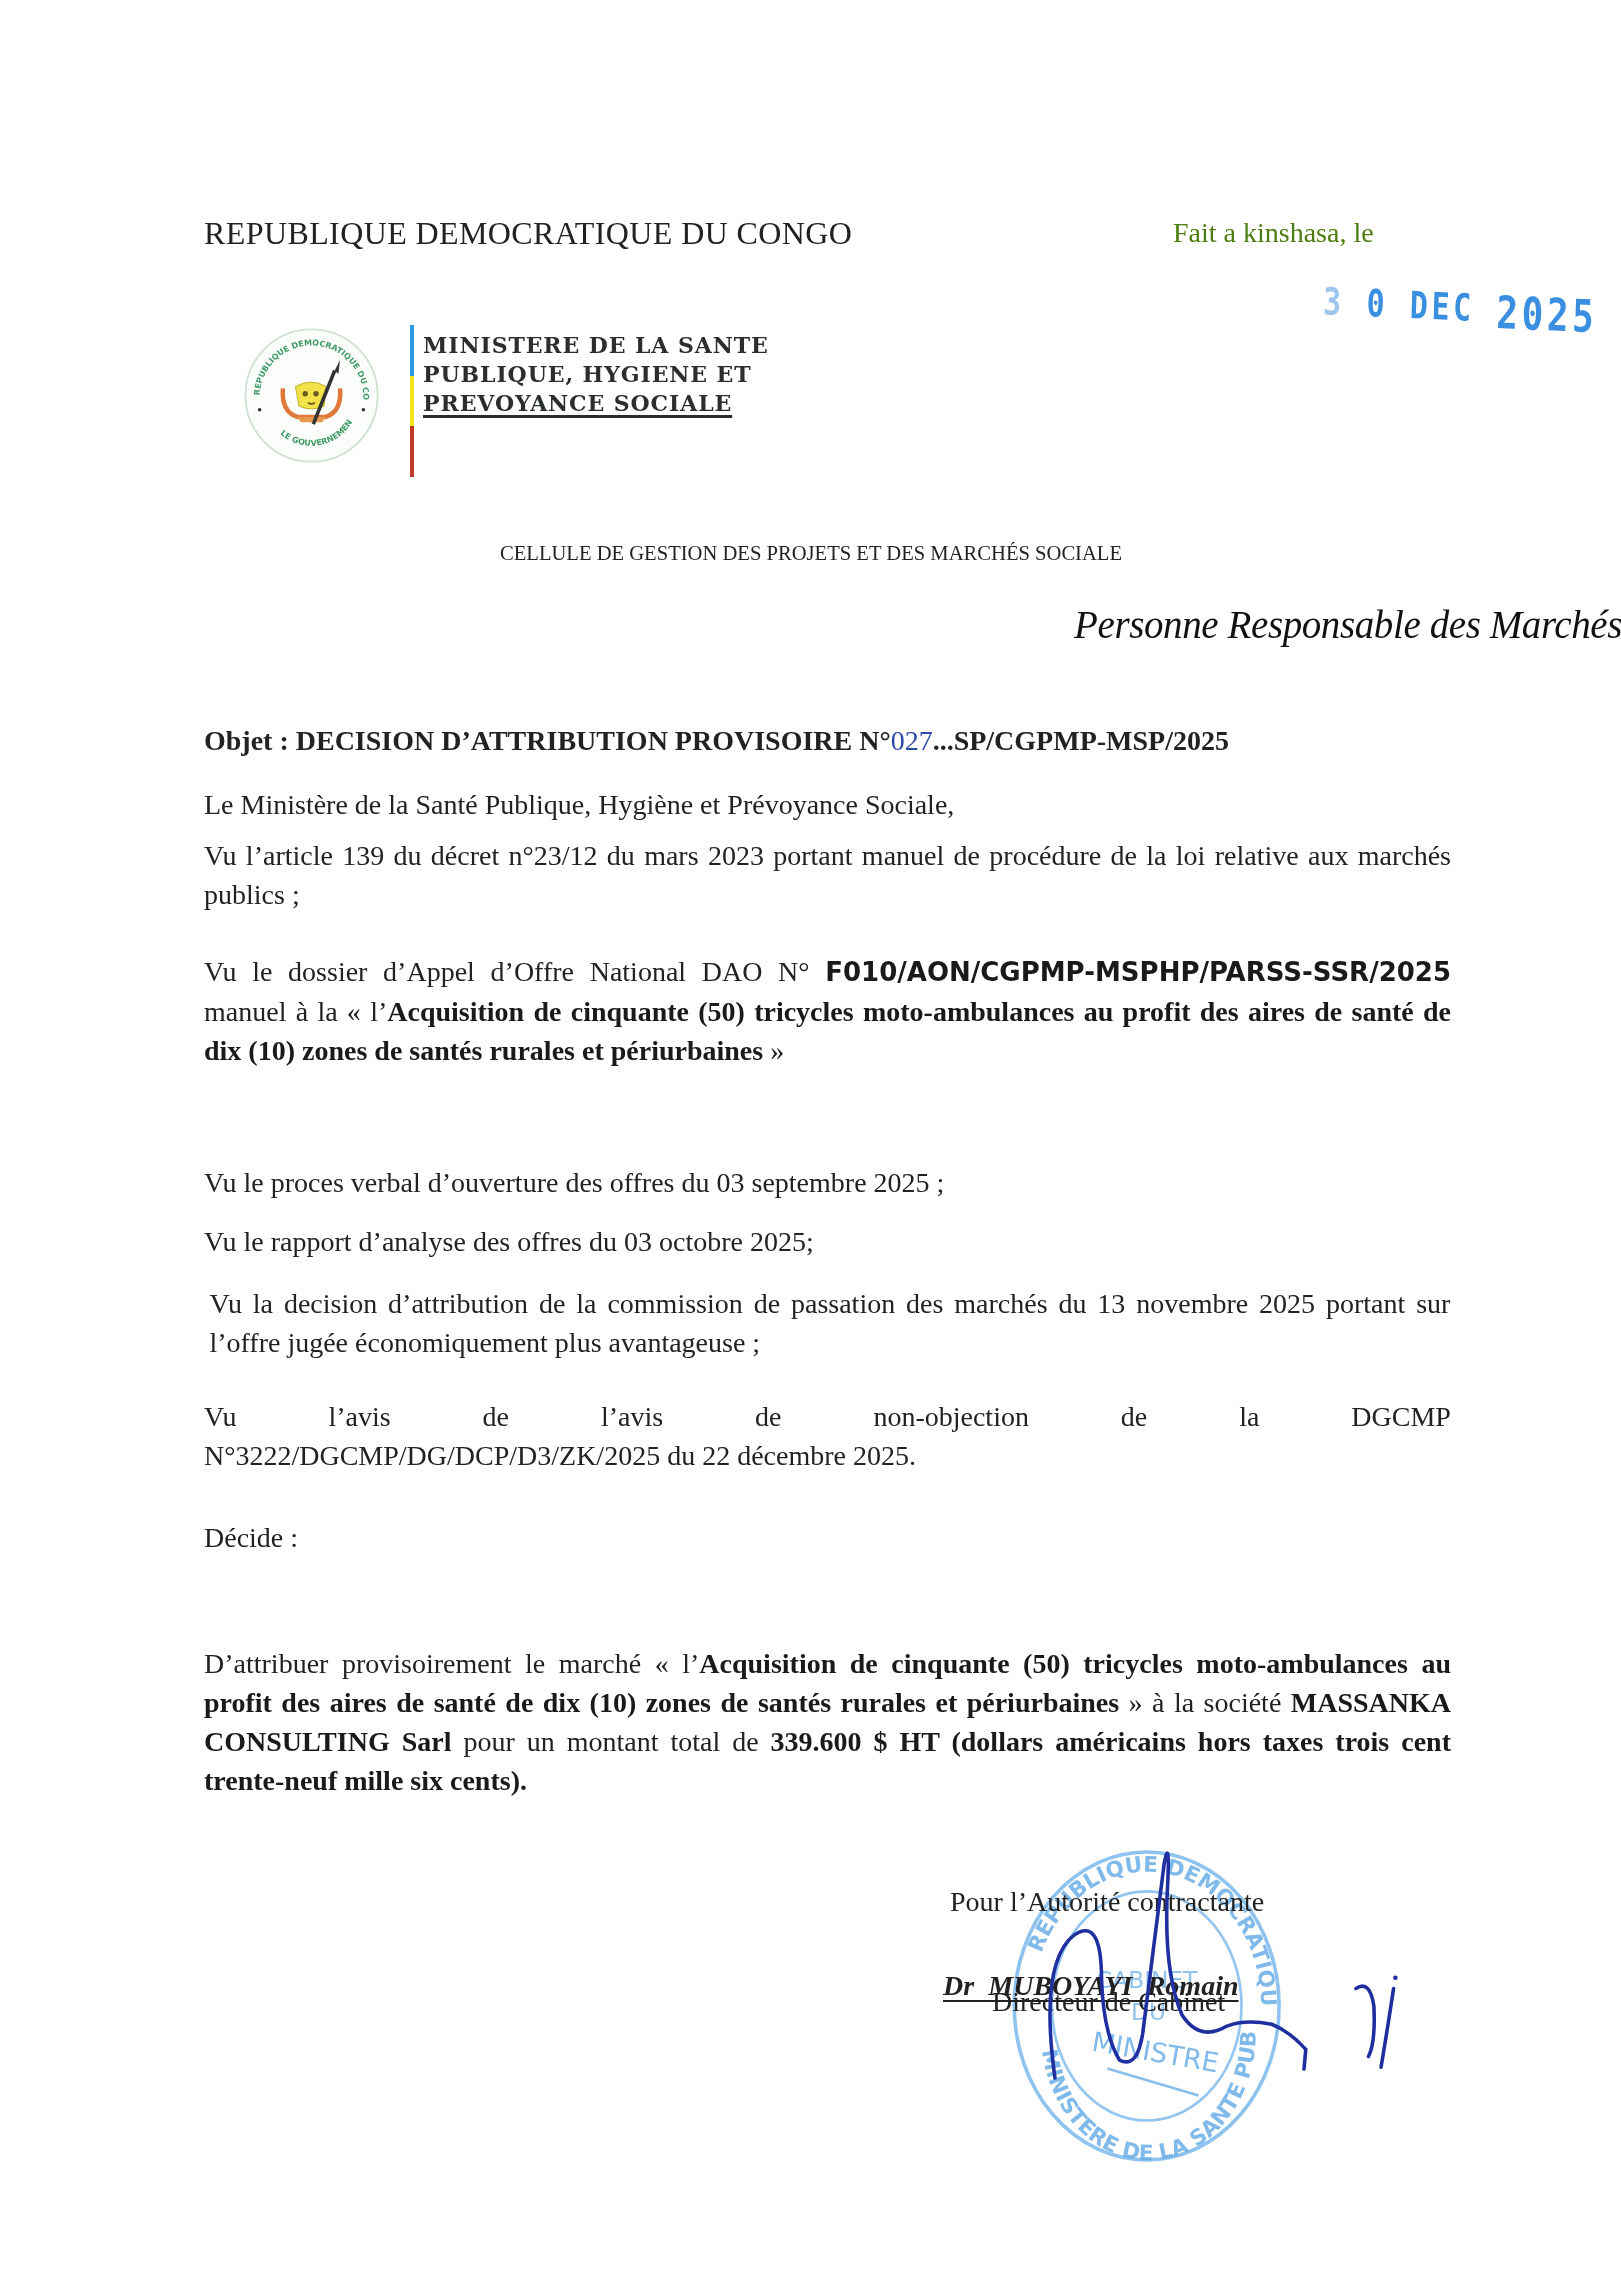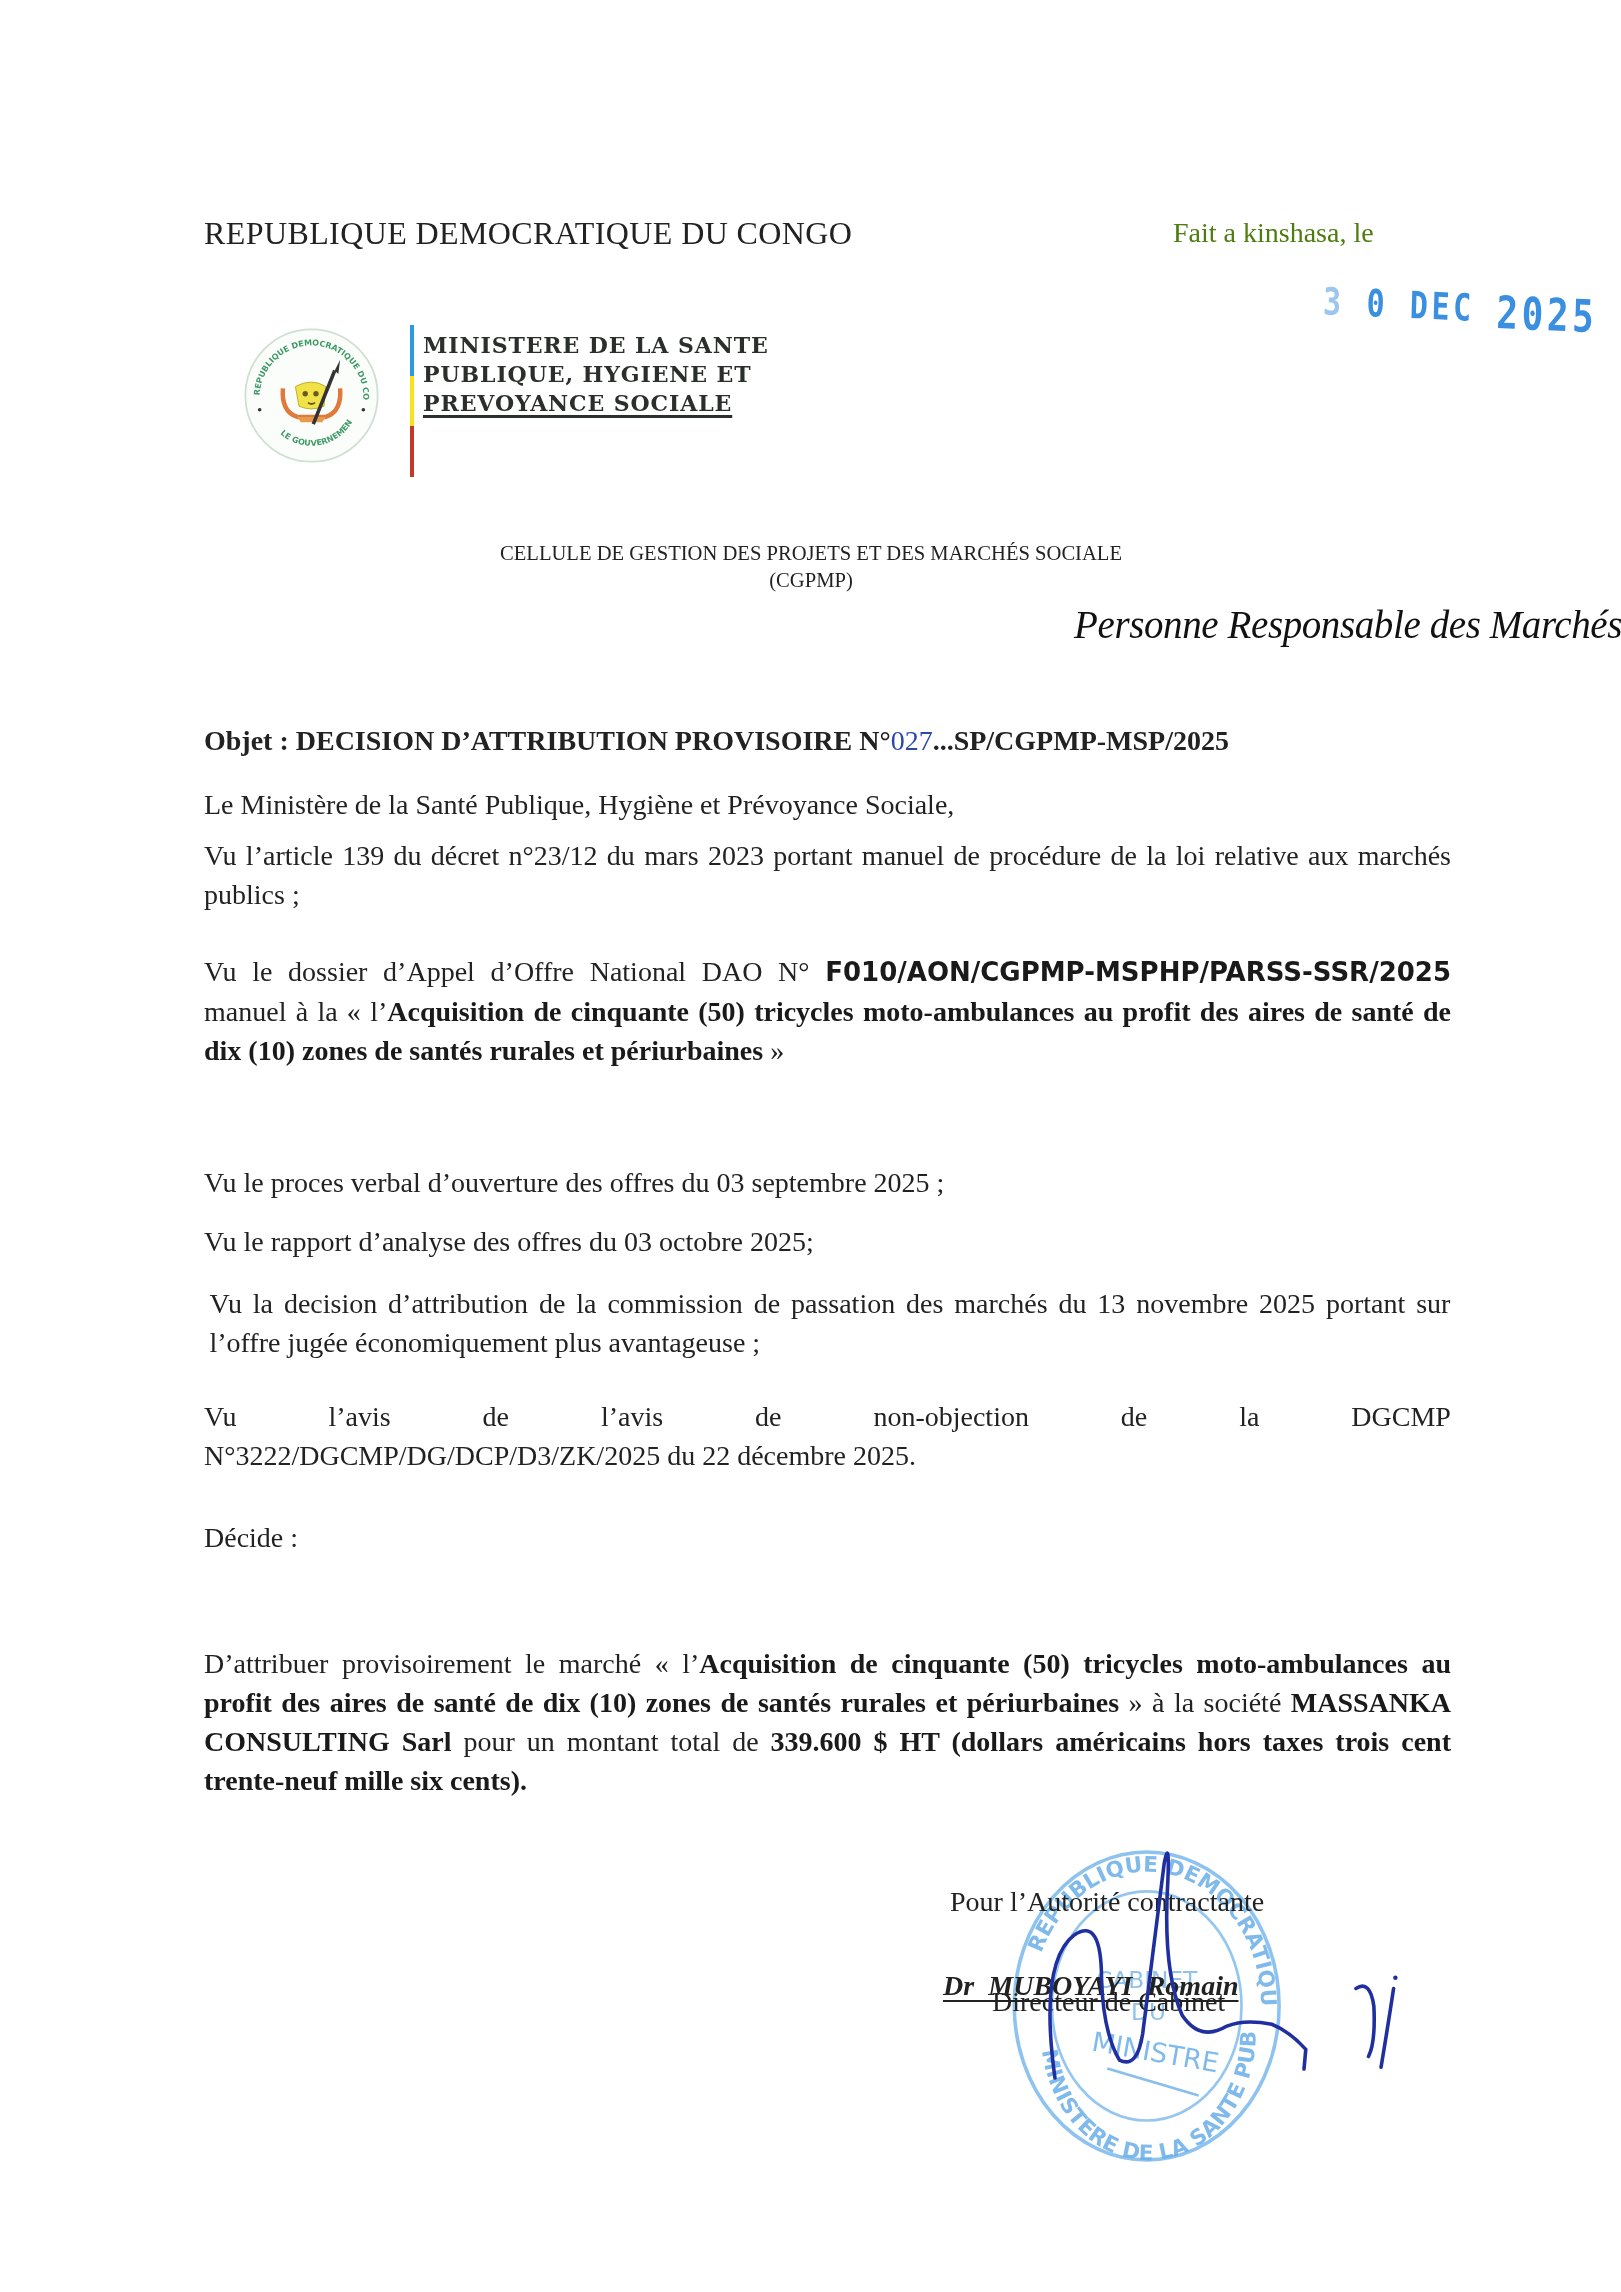--- a/index.html
+++ b/index.html
@@ -90,21 +90,20 @@
   <span style="height:51px;background:#c0392b"></span>
 </div>
 <div class="abs ministry">
   <div>MINISTERE DE LA SANTE</div>
   <div>PUBLIQUE, HYGIENE ET</div>
   <div class="l3">PREVOYANCE SOCIALE</div>
 </div>
 
 <div class="abs cell">
   <span class="sub">CELLULE DE GESTION DES PROJETS ET DES MARCHÉS SOCIALE</span>
-  <span class="sub">(CGPMP)</span>
 </div>
 <div class="abs prm">Personne Responsable des Marchés</div>
 
 <div class="abs body objet">
   <span>Objet : DECISION D’ATTRIBUTION PROVISOIRE N°</span><span class="hand">027</span><span>...</span><span>SP/CGPMP-MSP/2025</span>
 </div>
 
 <div class="abs body p1">Le Ministère de la Santé Publique, Hygiène et Prévoyance Sociale,</div>
 <div class="abs body p2 justify">Vu l’article 139 du décret n°23/12 du mars 2023 portant manuel de procédure de la loi relative aux marchés publics ;</div>
 <div class="abs body p3 justify">

